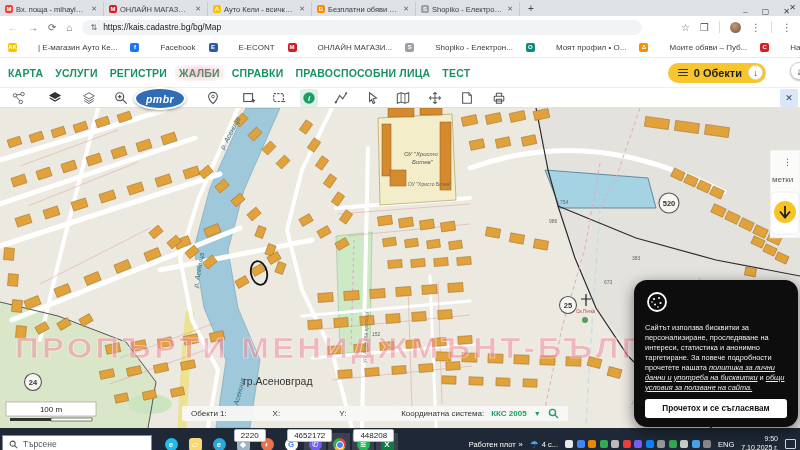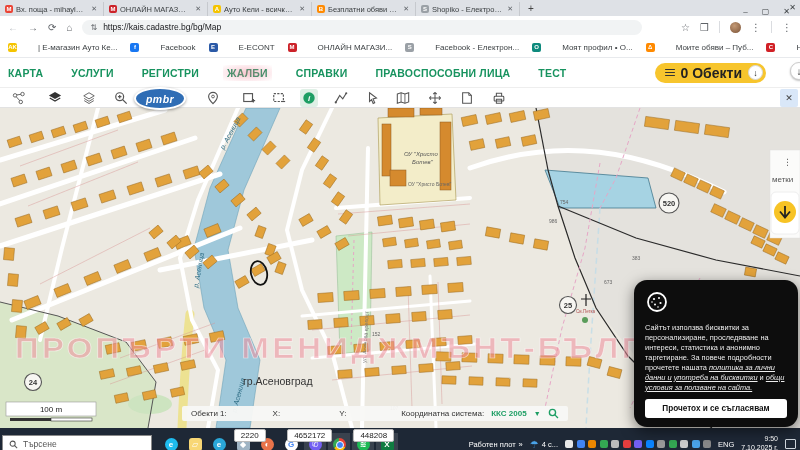--- a/index.html
+++ b/index.html
@@ -32,21 +32,21 @@
   .bm{display:flex;align-items:center;gap:21px;white-space:nowrap;}
   .bm .ic{width:9px;height:9px;border-radius:2px;color:#fff;font-size:6px;line-height:9px;text-align:center;font-weight:bold;flex:none;}
   
   #sitenav{position:absolute;top:58px;left:0;width:800px;height:30px;background:#fff;border-bottom:1px solid #eee;
            display:flex;align-items:center;padding:0 8px;gap:22px;}
   .nav-item{font-size:10.5px;font-weight:bold;color:#18935F;letter-spacing:.2px;position:relative;white-space:nowrap;}
   .wm-blotch{position:absolute;left:-4px;top:-2px;width:120%;height:16px;background:radial-gradient(ellipse,rgba(240,130,150,.45),rgba(240,130,150,0));pointer-events:none;}
   #objbtn{margin-left:auto;margin-right:26px;height:20px;background:#F7C52D;border-radius:10px;display:flex;align-items:center;gap:6px;padding:0 3px 0 10px;}
   #objbtn .bars{display:inline-block;width:10px;}
   #objbtn .bars i{display:block;height:1.6px;background:#333;margin:1.6px 0;border-radius:1px;}
-  #objbtn .olbl{font-size:14px;font-weight:bold;color:#222;white-space:nowrap;text-align:center;}
+  #objbtn .olbl{font-size:11px;font-weight:bold;color:#222;white-space:nowrap;text-align:center;}
   .circ-dn{width:15px;height:15px;border-radius:50%;background:#fff;border:1px solid #d8d8d8;display:flex;align-items:center;justify-content:center;font-size:9px;color:#222;}
   #edge-dn{position:absolute;right:-8px;top:62px;width:18px;height:18px;border-radius:50%;background:#fff;border:1px solid #ccc;box-shadow:0 1px 2px rgba(0,0,0,.25);display:flex;align-items:center;justify-content:center;font-size:10px;color:#222;}
   
   #maptoolbar{position:absolute;top:88px;left:0;width:800px;height:20px;background:#fff;border-bottom:1px solid #e2e2e2;}
   .tbi{position:absolute;top:1px;width:18px;height:18px;display:flex;align-items:center;justify-content:center;border-radius:3px;}
   .tbi svg{width:14px;height:14px;}
   .tbi.active{background:#DFF0E6;}
   #tb-close{position:absolute;right:2px;top:1px;width:18px;height:18px;background:#D9E7F8;border-radius:2px;
             display:flex;align-items:center;justify-content:center;font-size:9px;color:#444;}
   #pmbr{position:absolute;top:87px;left:134px;width:52px;height:23px;background:#2F6DB5;border:2px solid #fff;border-radius:50%;
@@ -163,21 +163,21 @@
         <div class="bm">
           <span class="ic" style="background: rgb(43, 90, 167);">E</span>
           <span>E-ECONT</span>
         </div>
         <div class="bm">
           <span class="ic" style="background: rgb(204, 34, 41);">М</span>
           <span>ОНЛАЙН МАГАЗИ...</span>
         </div>
         <div class="bm">
           <span class="ic" style="background: rgb(154, 160, 166);">S</span>
-          <span>Facebook - Електрон...</span>
+          <span>Shopiko - Електрон...</span>
         </div>
         <div class="bm">
           <span class="ic" style="background: rgb(14, 138, 125);">O</span>
           <span>Моят профил • O...</span>
         </div>
         <div class="bm">
           <span class="ic" style="background: rgb(255, 138, 0);">Δ</span>
           <span>Моите обяви – Пуб...</span>
         </div>
         <div class="bm">
@@ -186,21 +186,21 @@
         </div>
         <div class="bm">
           <span class="ic" style="background: rgb(58, 63, 69);">▦</span>
           <span>Решетки на покрива</span>
         </div>
       </div>
 
   </div>
 
   <div id="sitenav">
-    <div id="nav-holder" style="display:flex;align-items:center;gap:28px;">
+    <div id="nav-holder" style="display:flex;align-items:center;gap:12px;">
         <div class="nav-item">КАРТА</div>
         <div class="nav-item">УСЛУГИ</div>
         <div class="nav-item">РЕГИСТРИ</div>
         <div class="nav-item">ЖАЛБИ<span class="wm-blotch"></span></div>
         <div class="nav-item">СПРАВКИ</div>
         <div class="nav-item">ПРАВОСПОСОБНИ ЛИЦА</div>
         <div class="nav-item">ТЕСТ</div>
       </div>
     <div id="objbtn">
       <span class="bars">

